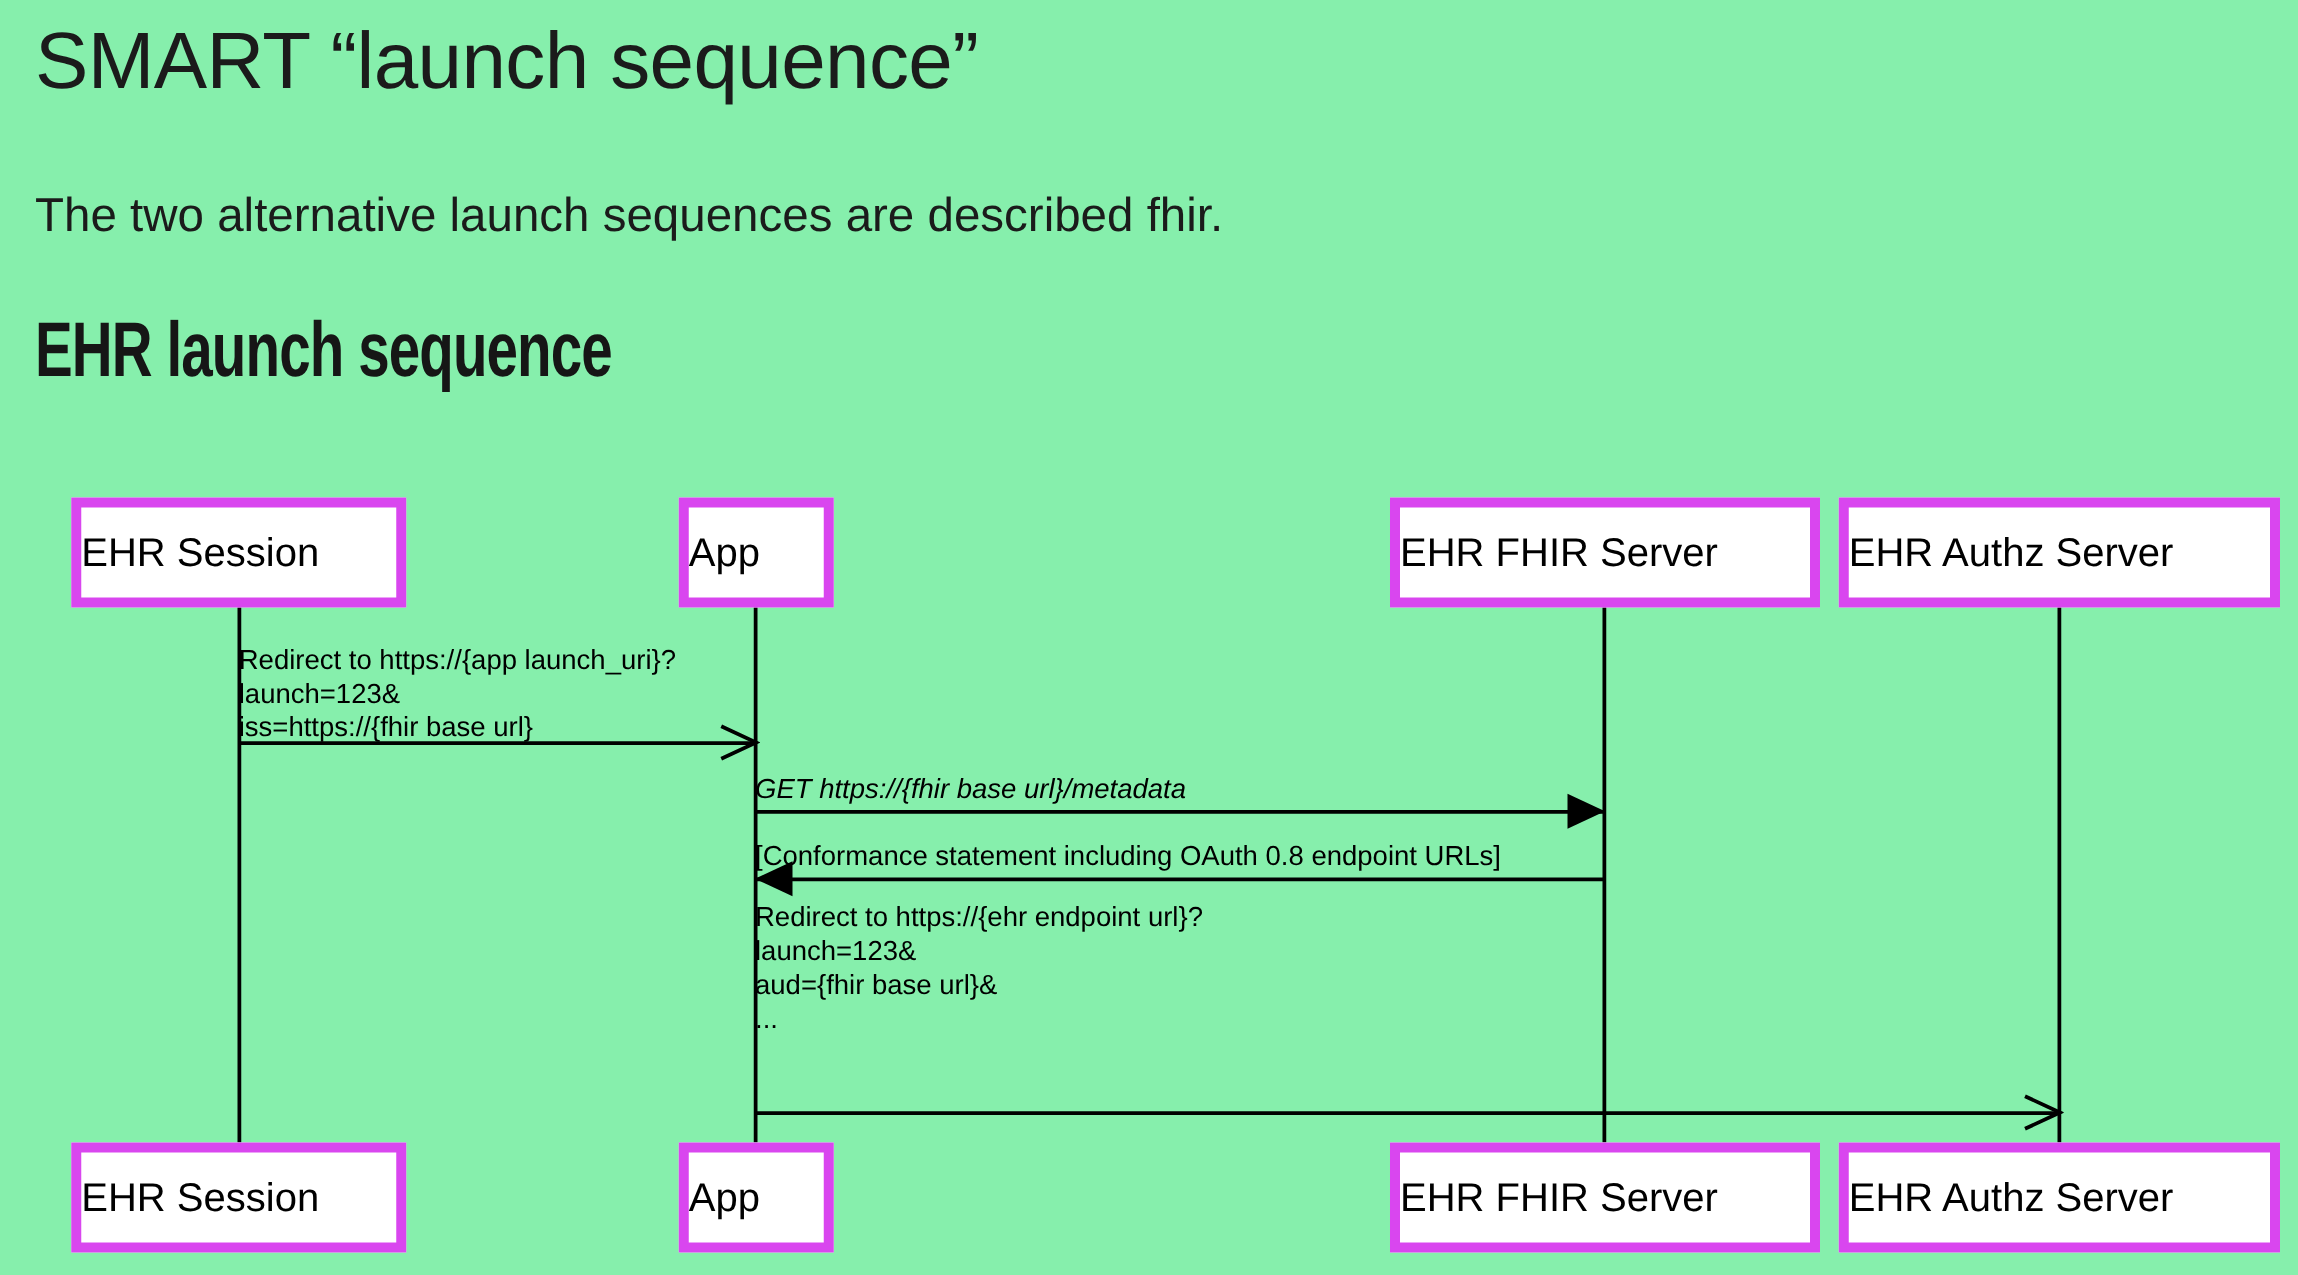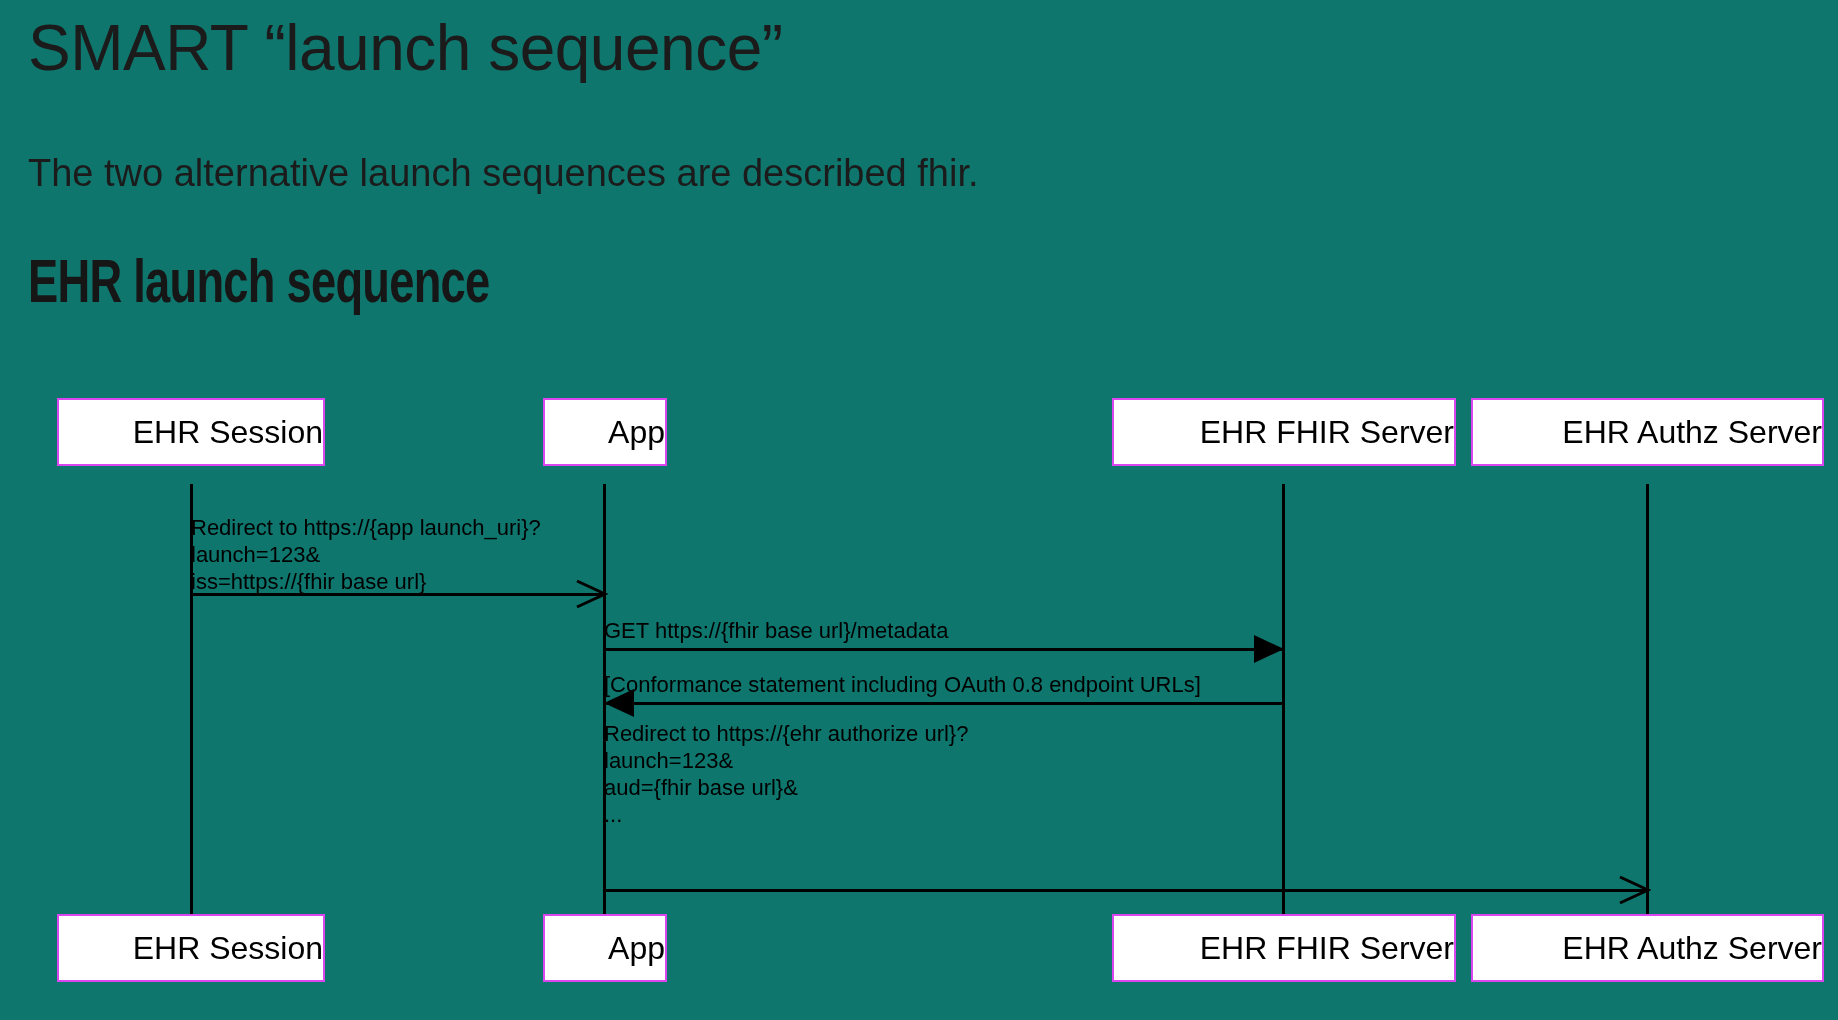--- a/index.html
+++ b/index.html
@@ -1,20 +1,20 @@
 <!DOCTYPE html>
 <html><head>
 <meta charset="utf-8">
 <style>
   html, body { margin: 0; padding: 0; background: #ffffff; }
   .page {
     position: relative;
     width: 1838px;
     height: 1020px;
-    background: #0f766e;
+    background: #86efac;
     overflow: hidden;
     font-family: "Liberation Sans", sans-serif;
   }
   .page-title {
     position: absolute;
     left: 28px;
     top: 10px;
     margin: 0;
     font: 400 64px/1.2 "Liberation Sans", sans-serif;
     letter-spacing: -0.5px;
@@ -39,26 +39,26 @@
     letter-spacing: -1px;
     color: #161616;
     transform: scaleX(0.73);
     transform-origin: left top;
     white-space: nowrap;
   }
   .diagram { position: absolute; left: 0; top: 0; width: 1838px; height: 1020px; }
   .actor {
     position: absolute;
     box-sizing: border-box;
-    height: 68px;
-    border: 2px solid #d946ef;
+    height: 88px;
+    border: 8px solid #d946ef;
     background: #ffffff;
     display: flex;
     align-items: center;
-    justify-content: flex-end;
+    justify-content: flex-start;
   }
   .actor-label {
     font: 400 32px/1 "Liberation Sans", sans-serif;
     color: #000000;
     white-space: nowrap;
   }
   .lifeline {
     position: absolute;
     top: 484px;
     width: 3px;
@@ -111,38 +111,38 @@
     <div class="msg-label" style="left:191px; top:514px; width:413px;">
       <div class="line">Redirect to https://{app launch_uri}?</div>
       <div class="line">launch=123&amp;</div>
       <div class="line">iss=https://{fhir base url}</div>
     </div>
     <div class="msg-line" style="left:191px; top:593px; width:414px;"></div>
     <svg class="arrowhead" style="left:574px; top:578px;" width="34" height="32" viewBox="0 0 34 32">
       <path d="M3 3 L31 16 L3 29" fill="none" stroke="#000000" stroke-width="3"></path>
     </svg>
 
-    <div class="msg-label" style="left:604px; top:617px; width:679px;">
+    <div class="msg-label" style="left:604px; top:617px; width:679px;font-style:italic;">
       <div class="line">GET https://{fhir base url}/metadata</div>
     </div>
     <div class="msg-line" style="left:604px; top:648px; width:680px;"></div>
     <svg class="arrowhead" style="left:1253px; top:633px;" width="32" height="32" viewBox="0 0 32 32">
       <path d="M1 2 L31 16 L1 30 Z" fill="#000000"></path>
     </svg>
 
     <div class="msg-label" style="left:604px; top:671px; width:679px;">
       <div class="line">[Conformance statement including OAuth 0.8 endpoint URLs]</div>
     </div>
     <div class="msg-line" style="left:604px; top:702px; width:680px;"></div>
     <svg class="arrowhead" style="left:603px; top:687px;" width="32" height="32" viewBox="0 0 32 32">
       <path d="M31 2 L1 16 L31 30 Z" fill="#000000"></path>
     </svg>
 
     <div class="msg-label" style="left:604px; top:720px; width:1043px;">
-      <div class="line">Redirect to https://{ehr authorize url}?</div>
+      <div class="line">Redirect to https://{ehr endpoint url}?</div>
       <div class="line">launch=123&amp;</div>
       <div class="line">aud={fhir base url}&amp;</div>
       <div class="line">...</div>
     </div>
     <div class="msg-line" style="left:604px; top:889px; width:1044px;"></div>
     <svg class="arrowhead" style="left:1617px; top:874px;" width="34" height="32" viewBox="0 0 34 32">
       <path d="M3 3 L31 16 L3 29" fill="none" stroke="#000000" stroke-width="3"></path>
     </svg>
 
     <div class="actor" style="left:57px; top:914px; width:268px;">

